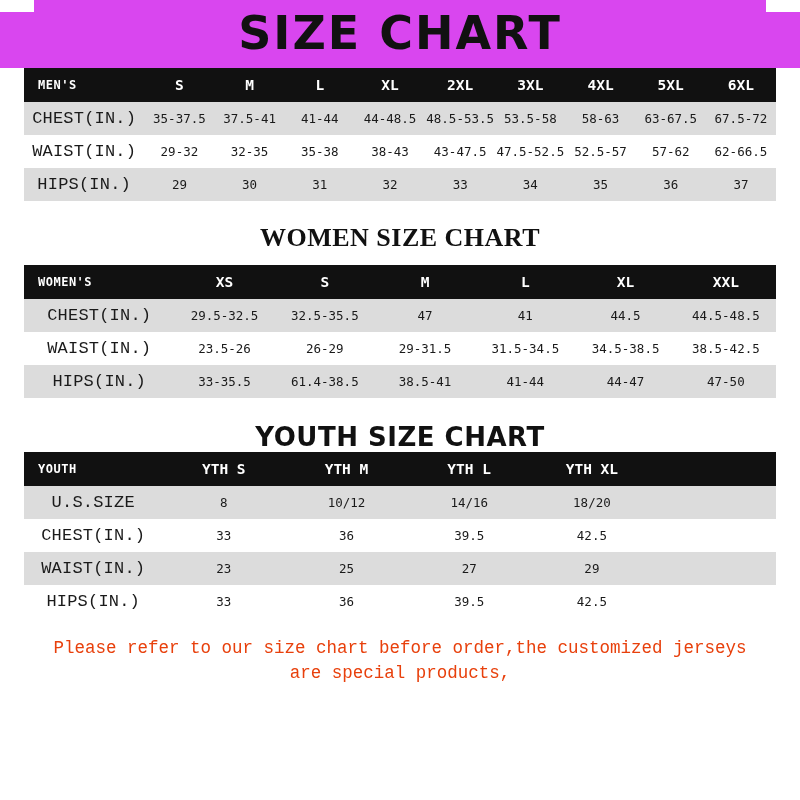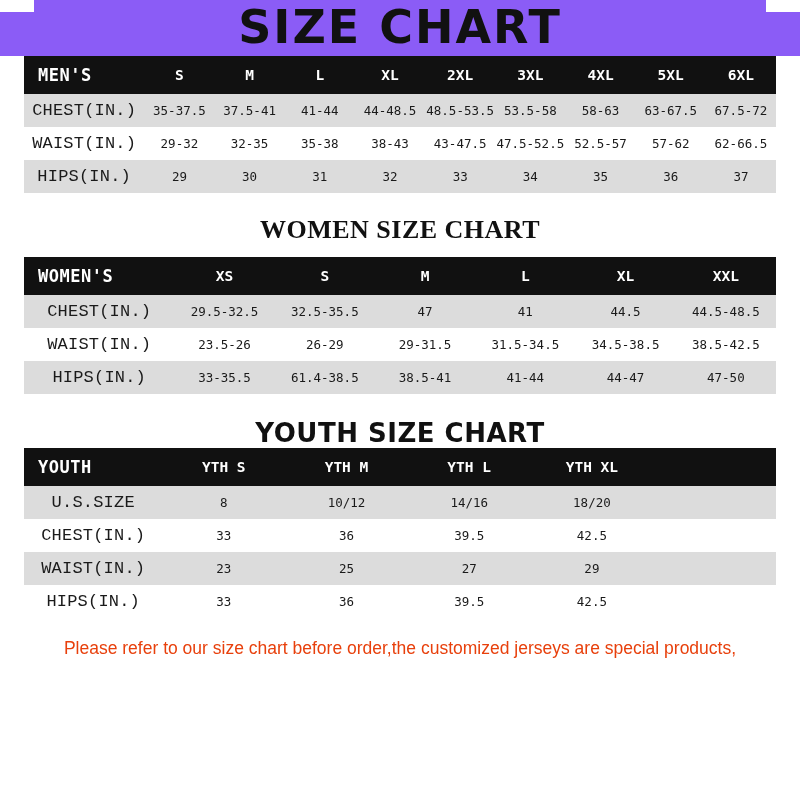--- a/index.html
+++ b/index.html
@@ -16,22 +16,22 @@
   .page {
     position: relative;
     width: 800px;
     height: 800px;
     background: #ffffff;
     box-sizing: border-box;
   }
   
   .header-bar {
     position: relative;
-    height: 56px;
-    background: #8b5cf6;
+    height: 68px;
+    background: #d946ef;
     display: flex;
     align-items: center;
     justify-content: center;
   }
   .header-bar .header-title {
     font-family: "DejaVu Sans", sans-serif;
     font-weight: bold;
     font-size: 46px;
     letter-spacing: 2px;
     color: #111111;
@@ -76,21 +76,21 @@
     color: #ffffff;
     font-family: "DejaVu Sans Mono", monospace;
     font-weight: bold;
     font-size: 14.5px;
     padding: 9px 2px;
     text-align: center;
   }
   table.size-table thead th.first-col {
     text-align: left;
     padding-left: 14px;
-    font-size: 17px;
+    font-size: 12px;
     letter-spacing: 0.5px;
   }
   table.size-table tbody td {
     text-align: center;
     font-family: "DejaVu Sans Mono", monospace;
     font-size: 12.5px;
     color: #1a1a1a;
     padding: 7px 1px;
   }
   table.size-table tbody td.first-col {
@@ -110,21 +110,21 @@
   table.women-table col.c0 { width: 20%; }
   table.youth-table col.c0 { width: 22%; }
   table.youth-table col.cx { width: 19.5%; }
   table.youth-table col.cpad { width: 19.5%; }
 
   .footer-note {
     margin-top: 18px;
     padding: 0 22px;
     text-align: center;
     color: #e8400c;
-    font-family: Liberation Sans, sans-serif;
+    font-family: Liberation Mono, monospace;
     font-size: 17.5px;
     line-height: 1.45;
   }
   .footer-note .line { display: block; }
 </style>
 </head>
 <body>
 
 <div class="page">
 

